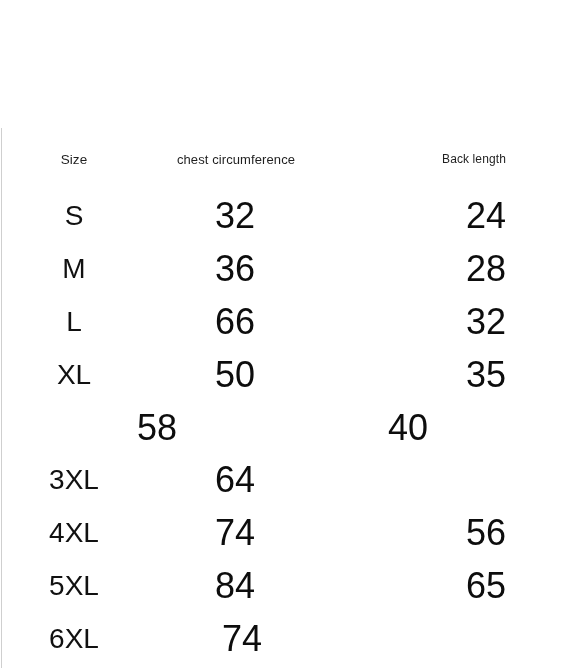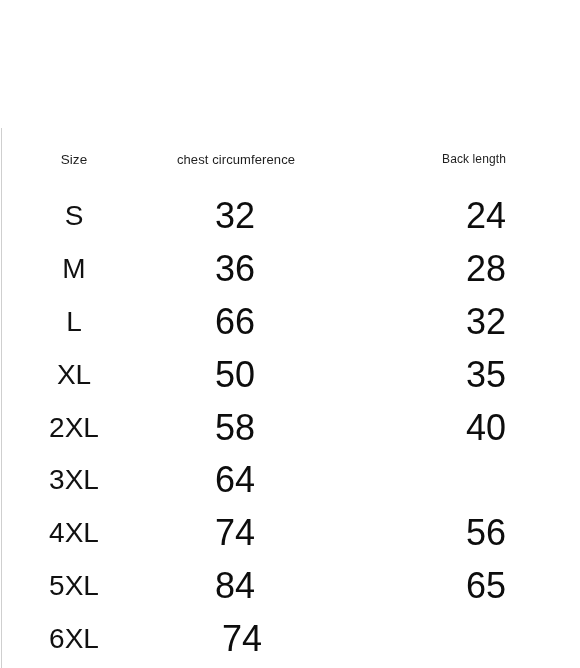--- a/index.html
+++ b/index.html
@@ -138,21 +138,20 @@
       <div class="col-back">32</div>
     </div>
 
     <div class="row data-row">
       <div class="col-size">XL</div>
       <div class="col-chest">50</div>
       <div class="col-back">35</div>
     </div>
 
     <div class="row data-row">
-      <div class="col-size">2XL</div>
       <div class="col-chest">58</div>
       <div class="col-back">40</div>
     </div>
 
     <div class="row data-row">
       <div class="col-size">3XL</div>
       <div class="col-chest">64</div>
     </div>
 
     <div class="row data-row">

